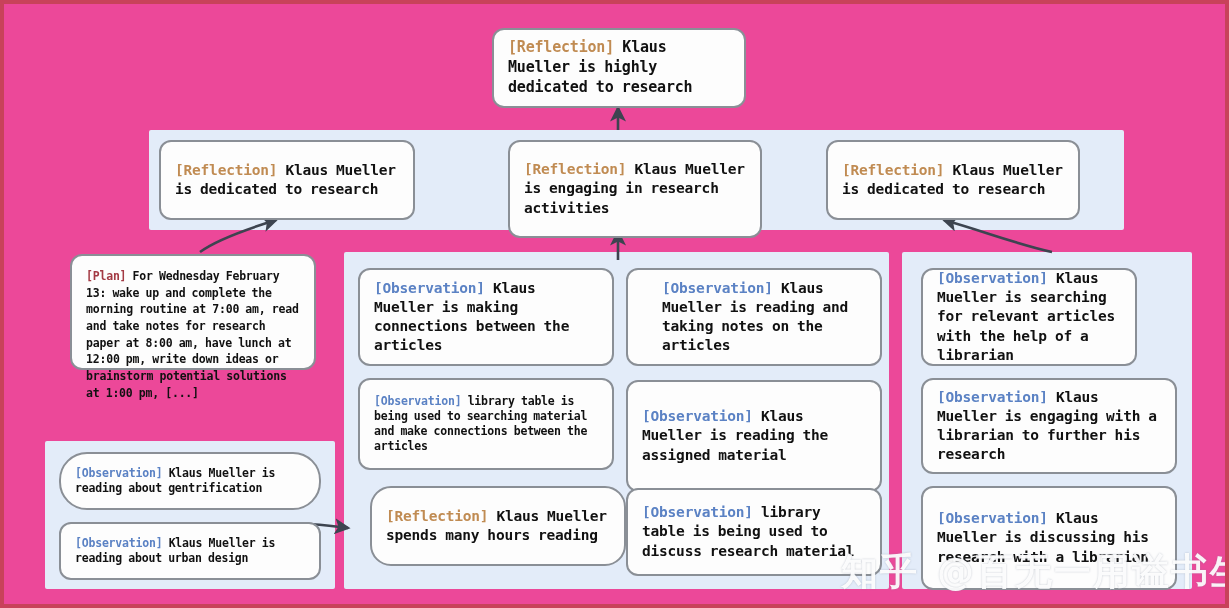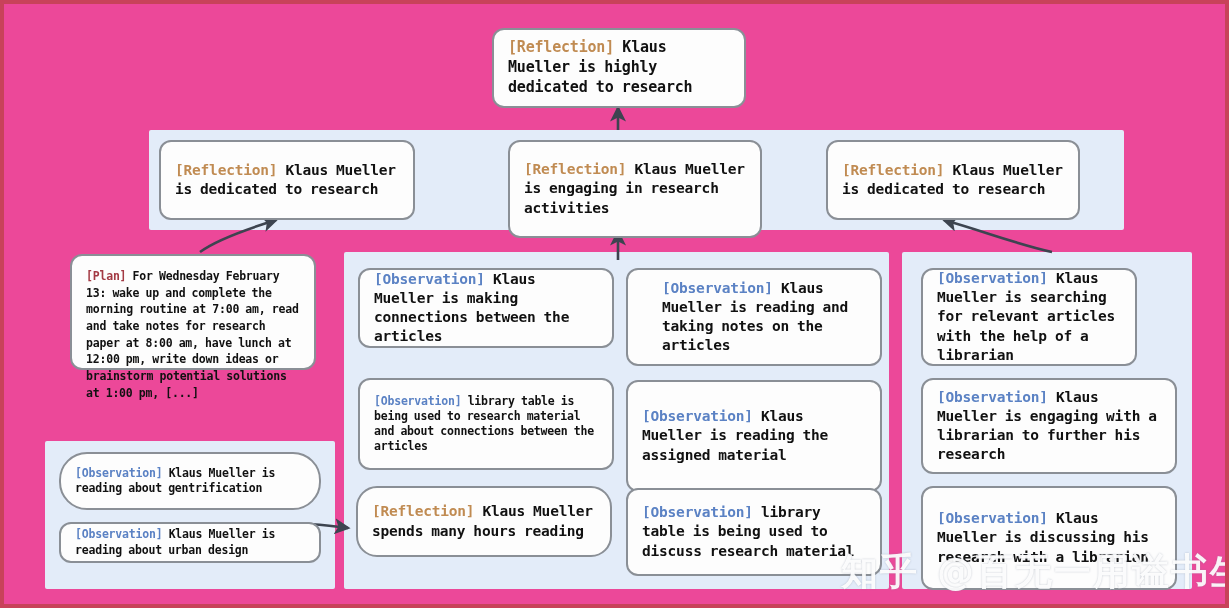--- a/index.html
+++ b/index.html
@@ -120,37 +120,37 @@
     <div class="inner" style="padding-top:12px; line-height:1.45;">
       <span class="tag-plan">[Plan]</span><span class="txt"> For Wednesday February 13: wake up and complete the morning routine at 7:00 am, read and take notes for research paper at 8:00 am, have lunch at 12:00 pm, write down ideas or brainstorm potential solutions at 1:00 pm, [...]</span>
     </div>
   </div>
 
   <div class="node" style="left:55px; top:448px; width:262px; height:58px; font-size:11.5px;border-radius:28px;">
     <div class="inner">
       <span class="tag-observation">[Observation]</span><span class="txt"> Klaus Mueller is reading about gentrification</span>
     </div>
   </div>
-  <div class="node" style="left:55px; top:518px; width:262px; height:41px; font-size:11.5px;">
+  <div class="node" style="left:55px; top:518px; width:262px; height:58px; font-size:11.5px;">
     <div class="inner">
       <span class="tag-observation">[Observation]</span><span class="txt"> Klaus Mueller is reading about urban design</span>
     </div>
   </div>
 
-  <div class="node" style="left:354px; top:264px; width:256px; height:80px; font-size:14.5px;">
+  <div class="node" style="left:354px; top:264px; width:256px; height:98px; font-size:14.5px;">
     <div class="inner">
       <span class="tag-observation">[Observation]</span><span class="txt"> Klaus Mueller is making connections between the articles</span>
     </div>
   </div>
   <div class="node" style="left:354px; top:374px; width:256px; height:92px; font-size:11.5px;">
     <div class="inner">
-      <span class="tag-observation">[Observation]</span><span class="txt"> library table is being used to research material and about connections between the articles</span>
+      <span class="tag-observation">[Observation]</span><span class="txt"> library table is being used to searching material and make connections between the articles</span>
     </div>
   </div>
-  <div class="node" style="left:352px; top:482px; width:256px; height:71px; font-size:14.5px;border-radius:21px;">
+  <div class="node" style="left:366px; top:482px; width:256px; height:80px; font-size:14.5px;border-radius:21px;">
     <div class="inner">
       <span class="tag-reflection">[Reflection]</span><span class="txt"> Klaus Mueller spends many hours reading</span>
     </div>
   </div>
 
   <div class="node" style="left:622px; top:264px; width:256px; height:98px; font-size:14.5px;padding-left:20px;">
     <div class="inner">
       <span class="tag-observation">[Observation]</span><span class="txt"> Klaus Mueller is reading and taking notes on the articles</span>
     </div>
   </div>

